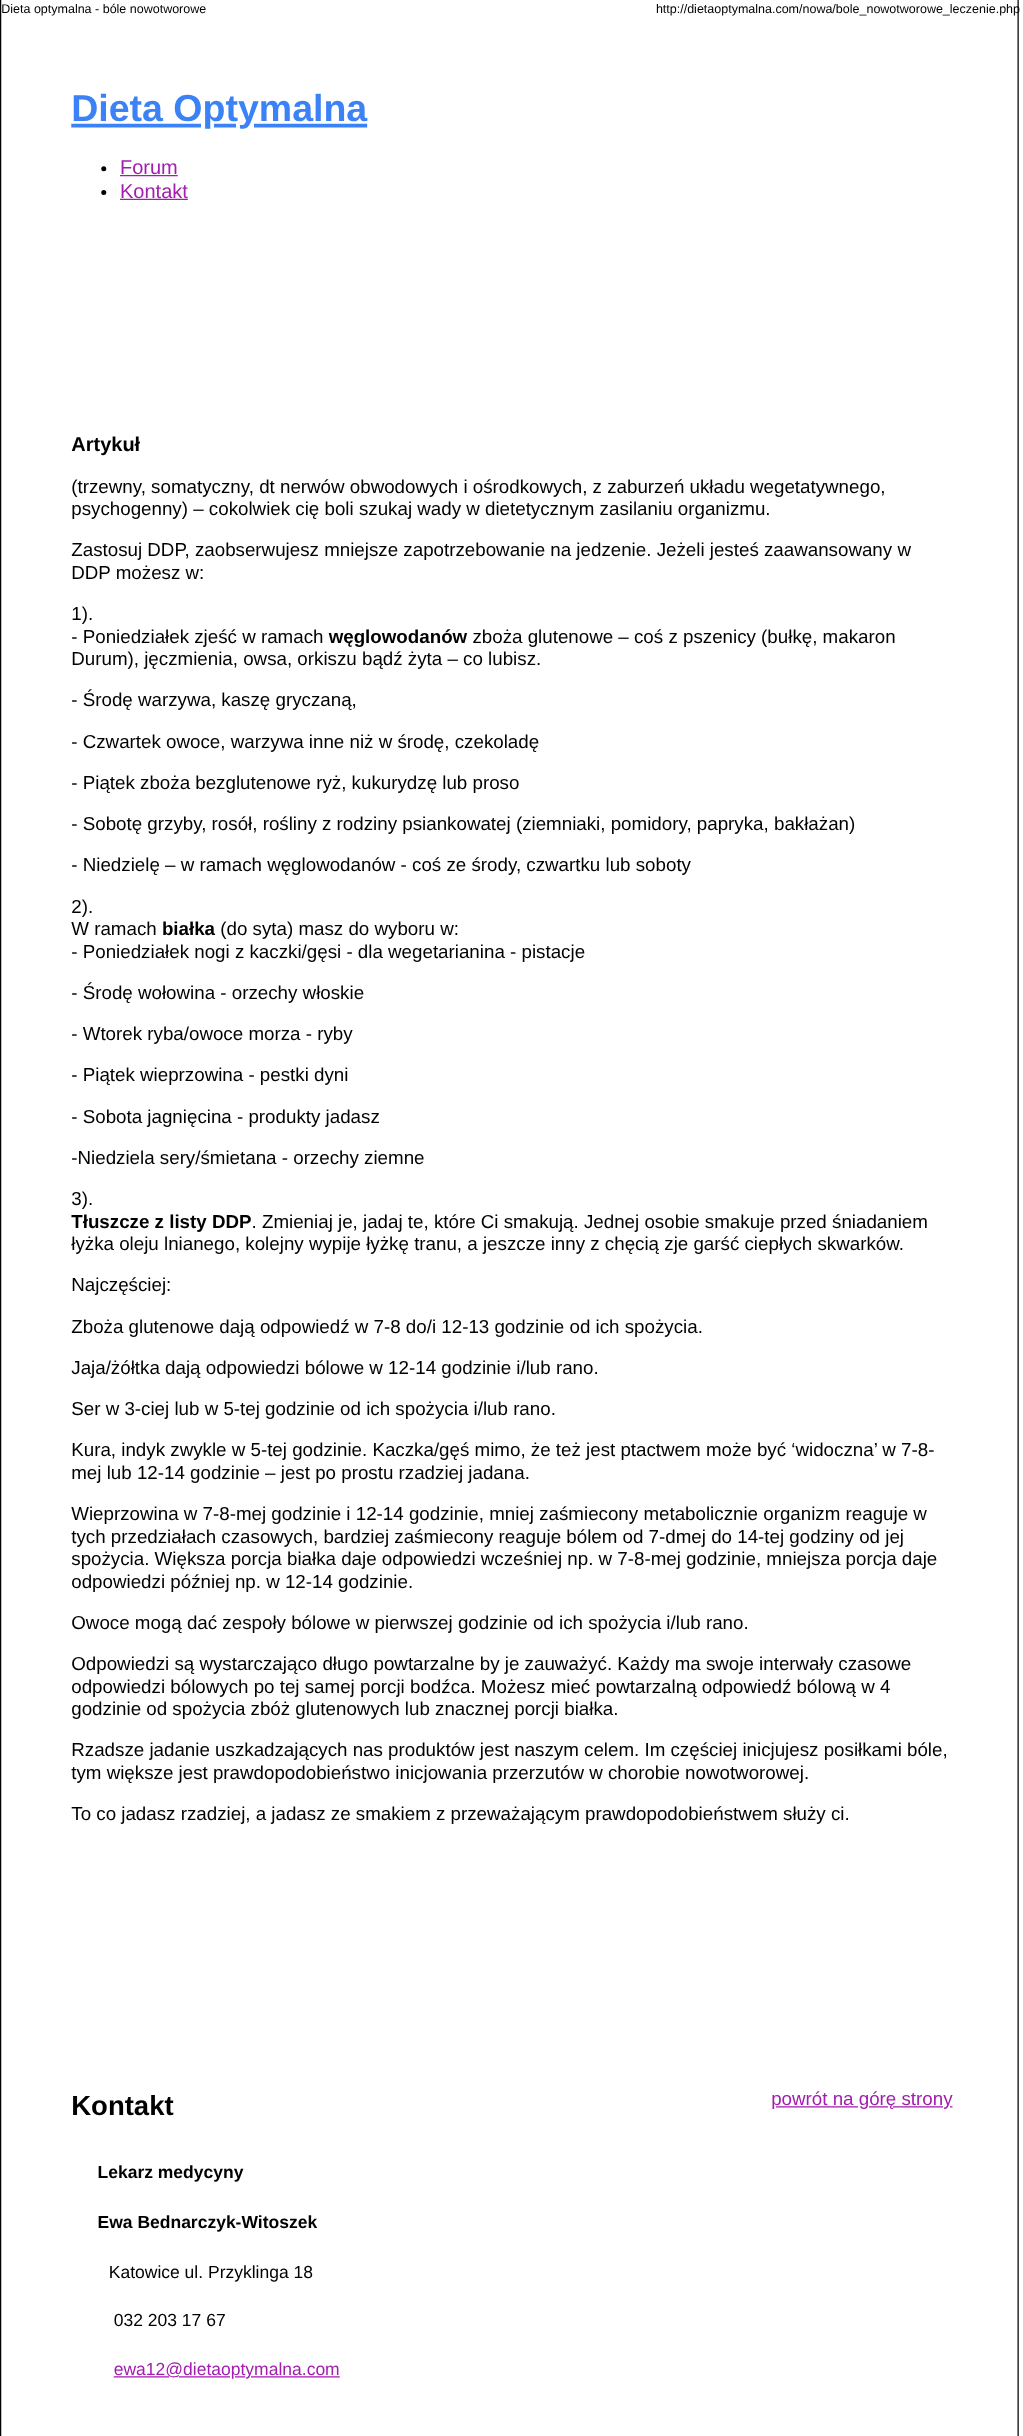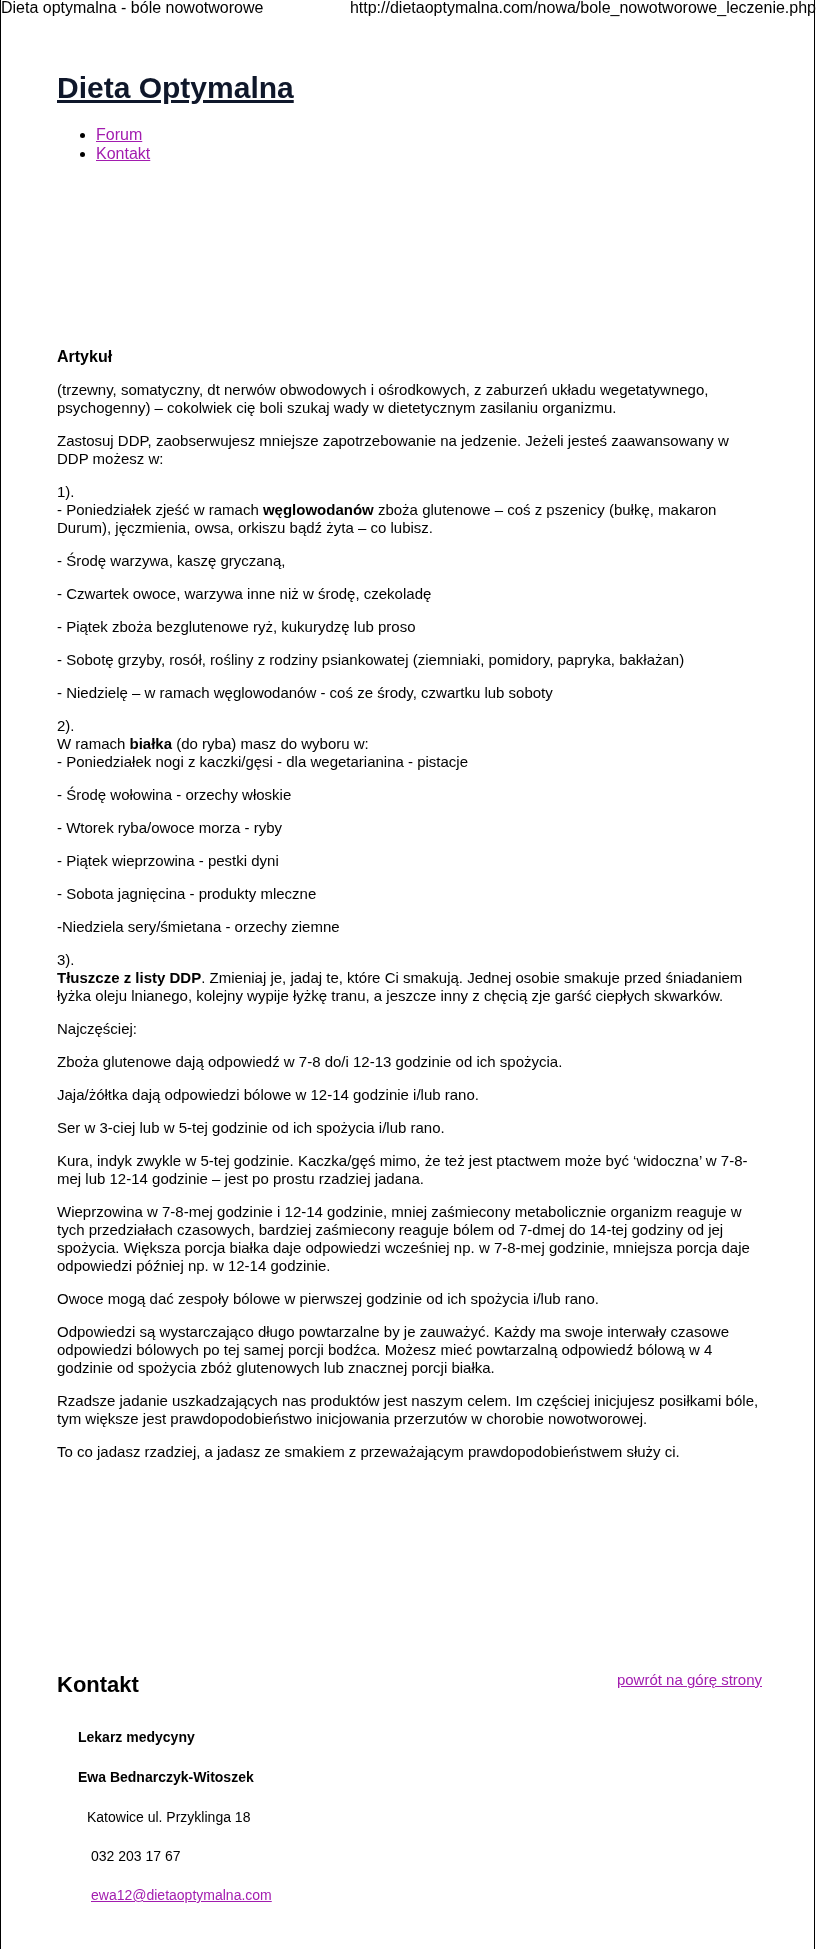--- a/index.html
+++ b/index.html
@@ -16,21 +16,21 @@
       left: 0; top: 0;
       width: 815px; height: 1949px;
       border-left: 1px solid #000;
       border-right: 1px solid #000;
       box-sizing: border-box;
     }
     .print-header {
       position: absolute;
       top: 0; left: 1px; right: 2px;
       height: 16px;
-      font-size: 16px;
+      font-size: 10px;
       line-height: 16px;
       color: #000;
     }
     .print-header .ph-title { position: absolute; left: 0; top: 0; }
     .print-header .ph-url { position: absolute; right: 0; top: 0; }
 
     .content {
       position: absolute;
       left: 57px;
       top: 0;
@@ -39,21 +39,21 @@
     a { color: #a21caf; text-decoration: underline; }
 
     .site-title {
       position: absolute;
       top: 70px; left: 0;
       margin: 0;
       font-size: 30px;
       font-weight: bold;
       line-height: 36px;
     }
-    .site-title a { color: #0f172a; }
+    .site-title a { color: #3b82f6; }
 
     .nav {
       position: absolute;
       top: 125px; left: 0;
       margin: 0;
       padding-left: 39px;
       list-style: disc;
       font-size: 16px;
       line-height: 19px;
     }
@@ -140,27 +140,27 @@
       <span>- Poniedziałek zjeść w ramach </span><b>węglowodanów</b><span> zboża glutenowe – coś z pszenicy (bułkę, makaron Durum), jęczmienia, owsa, orkiszu bądź żyta – co lubisz.</span>
     </p>
     <p>- Środę warzywa, kaszę gryczaną,</p>
     <p>- Czwartek owoce, warzywa inne niż w środę, czekoladę</p>
     <p>- Piątek zboża bezglutenowe ryż, kukurydzę lub proso</p>
     <p>- Sobotę grzyby, rosół, rośliny z rodziny psiankowatej (ziemniaki, pomidory, papryka, bakłażan)</p>
     <p>- Niedzielę – w ramach węglowodanów - coś ze środy, czwartku lub soboty</p>
 
     <p>
       <span>2).</span><br>
-      <span>W ramach </span><b>białka</b><span> (do ryba) masz do wyboru w:</span><br>
+      <span>W ramach </span><b>białka</b><span> (do syta) masz do wyboru w:</span><br>
       <span>- Poniedziałek nogi z kaczki/gęsi - dla wegetarianina - pistacje</span>
     </p>
     <p>- Środę wołowina - orzechy włoskie</p>
     <p>- Wtorek ryba/owoce morza - ryby</p>
     <p>- Piątek wieprzowina - pestki dyni</p>
-    <p>- Sobota jagnięcina - produkty mleczne</p>
+    <p>- Sobota jagnięcina - produkty jadasz</p>
     <p>-Niedziela sery/śmietana - orzechy ziemne</p>
 
     <p>
       <span>3).</span><br>
       <b>Tłuszcze z listy DDP</b><span>. Zmieniaj je, jadaj te, które Ci smakują. Jednej osobie smakuje przed śniadaniem łyżka oleju lnianego, kolejny wypije łyżkę tranu, a jeszcze inny z chęcią zje garść ciepłych skwarków.</span>
     </p>
 
     <p>Najczęściej:</p>
     <p>Zboża glutenowe dają odpowiedź w 7-8 do/i 12-13 godzinie od ich spożycia.</p>
     <p>Jaja/żółtka dają odpowiedzi bólowe w 12-14 godzinie i/lub rano.</p>

